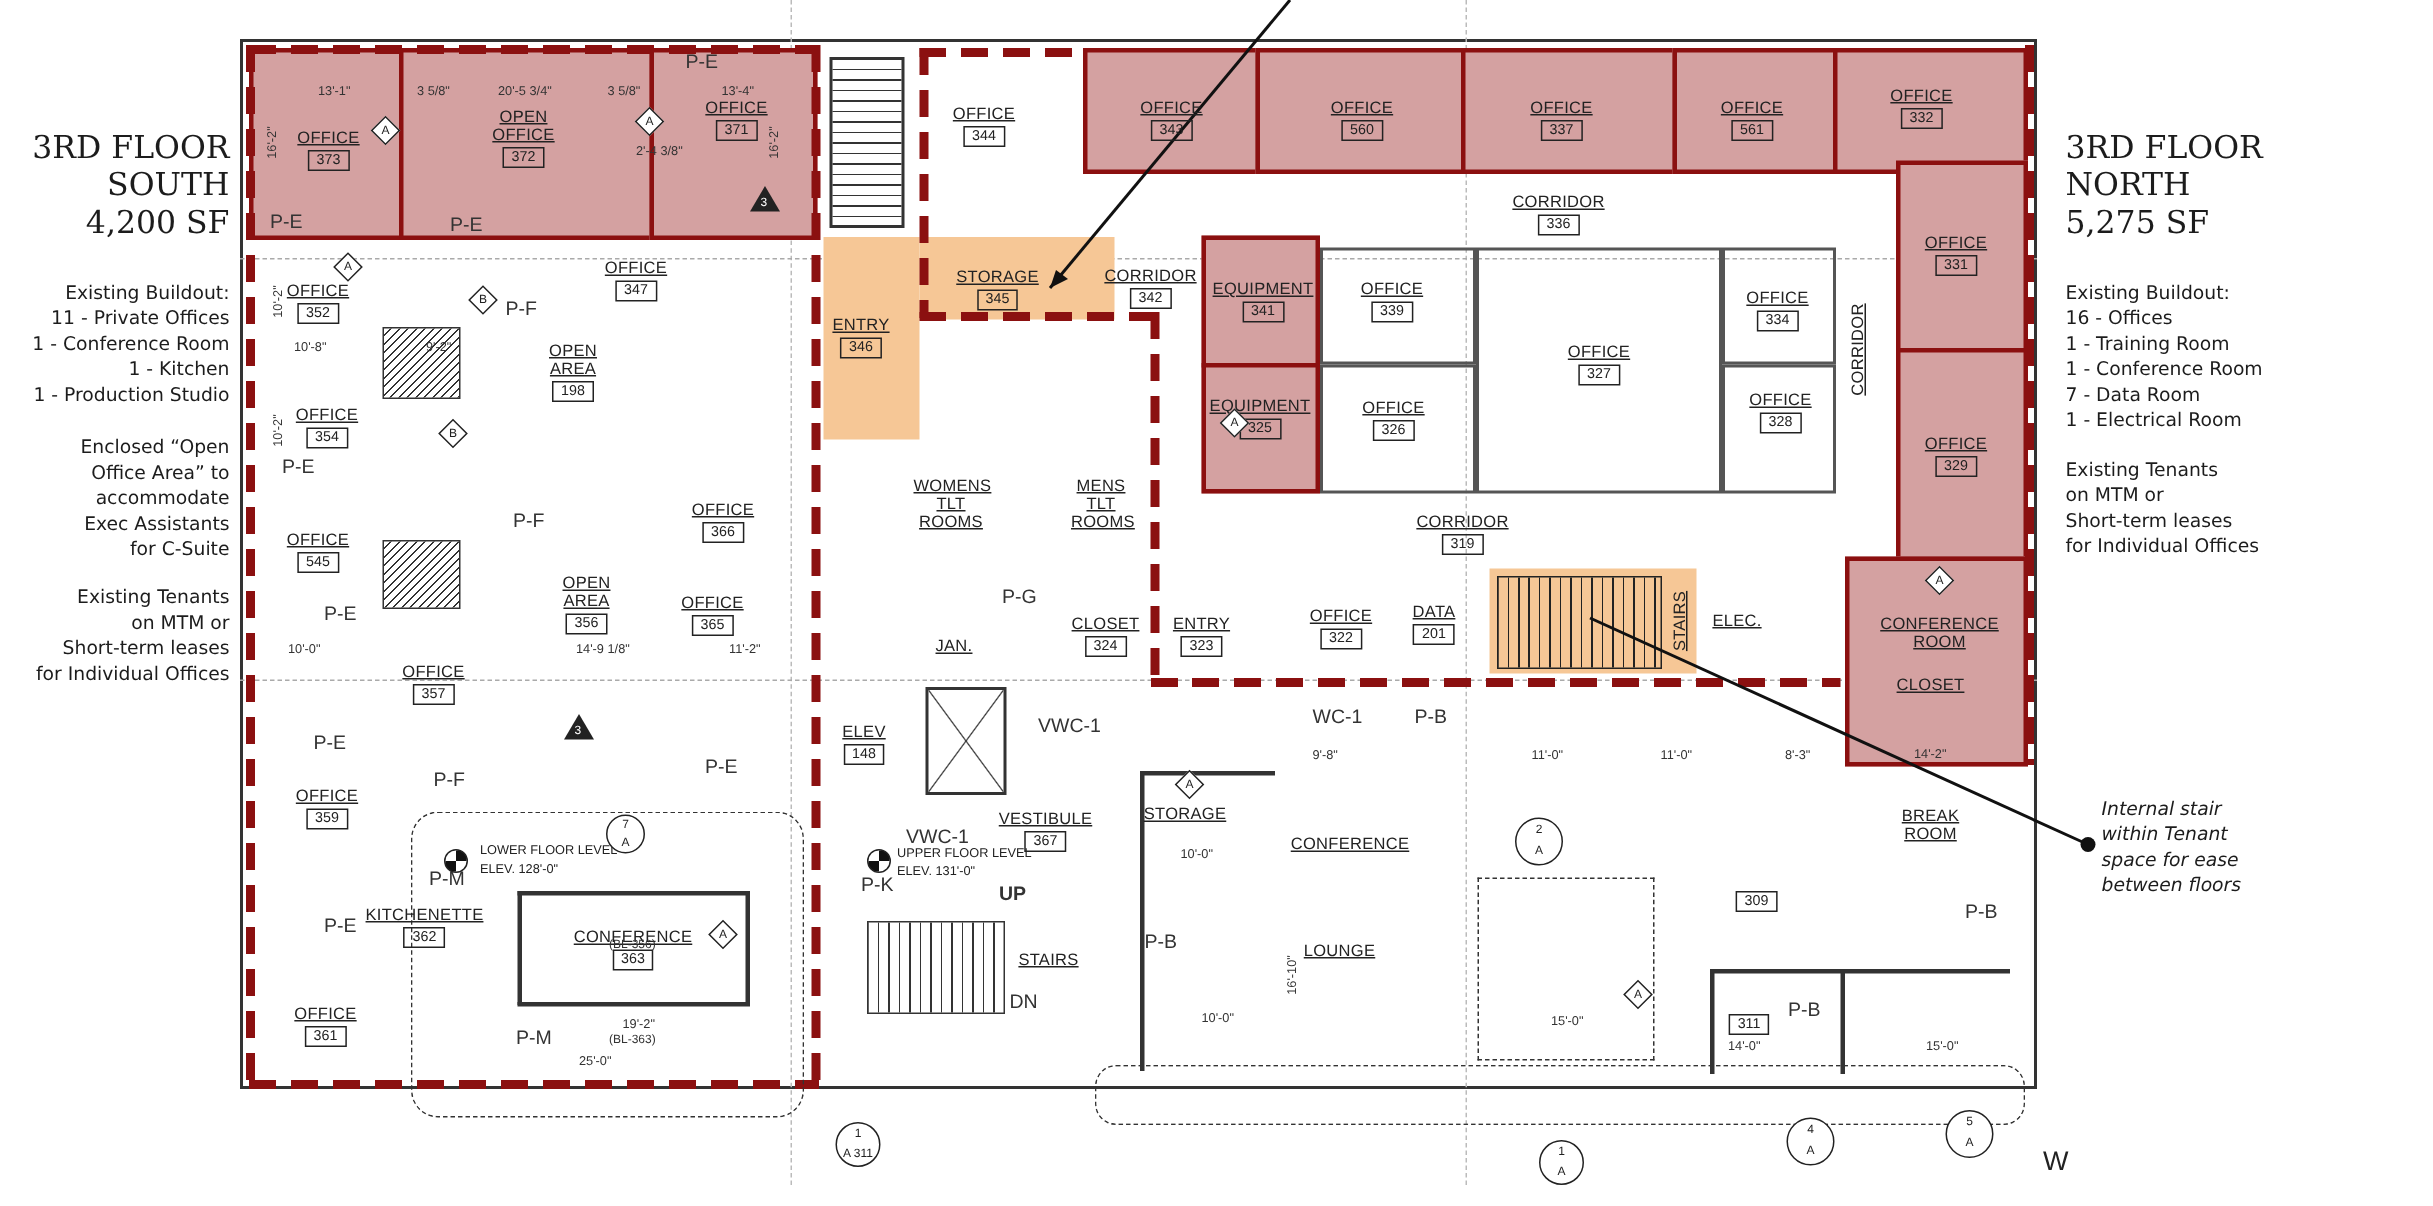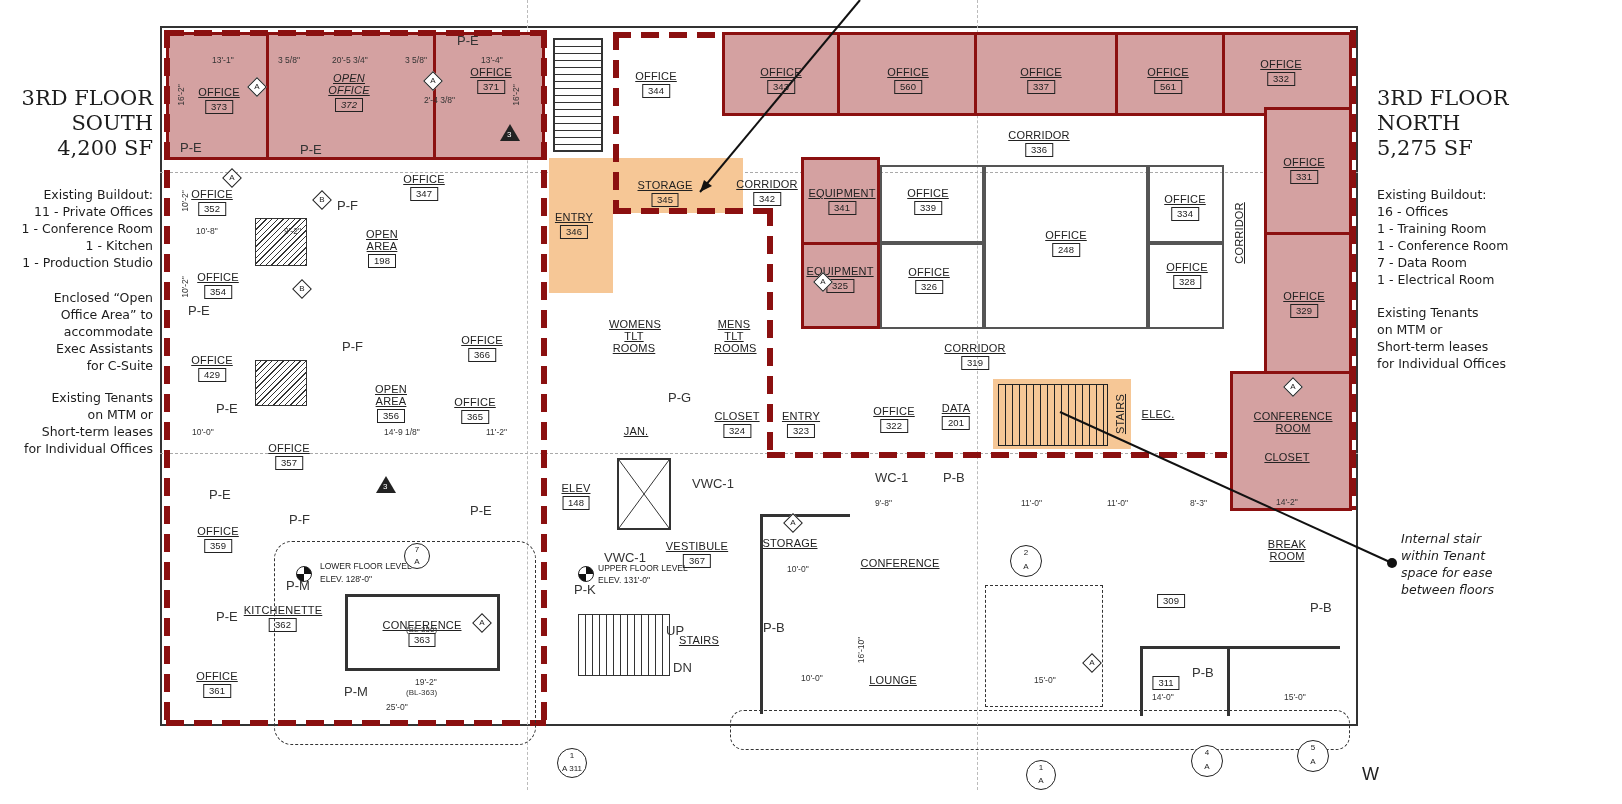--- a/index.html
+++ b/index.html
@@ -155,27 +155,27 @@
   <div class="wall" style="left:1230px; top:646px; width:110px; height:3px;"></div>
 
   <svg style="position:absolute; left:0; top:0;" width="1622" height="804">
     <line x1="860" y1="0" x2="700" y2="192" stroke="#111" stroke-width="2"></line>
     <polygon points="700,192 704,180 712,186" fill="#111"></polygon>
     <line x1="1060" y1="412" x2="1392" y2="563" stroke="#111" stroke-width="2"></line>
     <circle cx="1392" cy="563" r="5" fill="#111"></circle>
   </svg>
 
   <div class="rlabel" style="left:219px; top:100px;"><span class="nm">OFFICE</span><span class="no">373</span></div>
-  <div class="rlabel" style="left:349px; top:92px; width:60px; white-space:normal;font-style:italic;"><span class="nm">OPEN OFFICE</span><span class="no">372</span></div>
+  <div class="rlabel" style="left:349px; top:92px; width:60px; white-space:normal;"><span class="nm">OPEN OFFICE</span><span class="no">372</span></div>
   <div class="rlabel" style="left:491px; top:80px;"><span class="nm">OFFICE</span><span class="no">371</span></div>
   <div class="rlabel" style="left:212px; top:202px;"><span class="nm">OFFICE</span><span class="no">352</span></div>
   <div class="rlabel" style="left:424px; top:187px;"><span class="nm">OFFICE</span><span class="no">347</span></div>
   <div class="rlabel" style="left:382px; top:248px; width:40px; white-space:normal;"><span class="nm">OPEN AREA</span><span class="no">198</span></div>
   <div class="rlabel" style="left:218px; top:285px;"><span class="nm">OFFICE</span><span class="no">354</span></div>
-  <div class="rlabel" style="left:212px; top:368px;"><span class="nm">OFFICE</span><span class="no">429</span></div>
+  <div class="rlabel" style="left:212px; top:368px;"><span class="nm">OFFICE</span><span class="no">545</span></div>
   <div class="rlabel" style="left:482px; top:348px;"><span class="nm">OFFICE</span><span class="no">366</span></div>
   <div class="rlabel" style="left:391px; top:403px; width:40px; white-space:normal;"><span class="nm">OPEN AREA</span><span class="no">356</span></div>
   <div class="rlabel" style="left:475px; top:410px;"><span class="nm">OFFICE</span><span class="no">365</span></div>
   <div class="rlabel" style="left:289px; top:456px;"><span class="nm">OFFICE</span><span class="no">357</span></div>
   <div class="rlabel" style="left:218px; top:539px;"><span class="nm">OFFICE</span><span class="no">359</span></div>
   <div class="rlabel" style="left:283px; top:618px;"><span class="nm">KITCHENETTE</span><span class="no">362</span></div>
   <div class="rlabel" style="left:422px; top:633px;"><span class="nm">CONFERENCE</span><span class="no">363</span></div>
   <div class="rlabel" style="left:217px; top:684px;"><span class="nm">OFFICE</span><span class="no">361</span></div>
 
   <div class="rlabel" style="left:656px; top:84px;"><span class="nm">OFFICE</span><span class="no">344</span></div>
@@ -183,21 +183,21 @@
   <div class="rlabel" style="left:908px; top:80px;"><span class="nm">OFFICE</span><span class="no">560</span></div>
   <div class="rlabel" style="left:1041px; top:80px;"><span class="nm">OFFICE</span><span class="no">337</span></div>
   <div class="rlabel" style="left:1168px; top:80px;"><span class="nm">OFFICE</span><span class="no">561</span></div>
   <div class="rlabel" style="left:1281px; top:72px;"><span class="nm">OFFICE</span><span class="no">332</span></div>
   <div class="rlabel" style="left:1039px; top:143px;"><span class="nm">CORRIDOR</span><span class="no">336</span></div>
   <div class="rlabel" style="left:574px; top:225px;"><span class="nm">ENTRY</span><span class="no">346</span></div>
   <div class="rlabel" style="left:665px; top:193px;"><span class="nm">STORAGE</span><span class="no">345</span></div>
   <div class="rlabel" style="left:767px; top:192px;"><span class="nm">CORRIDOR</span><span class="no">342</span></div>
   <div class="rlabel" style="left:842px; top:201px;"><span class="nm">EQUIPMENT</span><span class="no">341</span></div>
   <div class="rlabel" style="left:928px; top:201px;"><span class="nm">OFFICE</span><span class="no">339</span></div>
-  <div class="rlabel" style="left:1066px; top:243px;"><span class="nm">OFFICE</span><span class="no">248</span></div>
+  <div class="rlabel" style="left:1066px; top:243px;"><span class="nm">OFFICE</span><span class="no">327</span></div>
   <div class="rlabel" style="left:1185px; top:207px;"><span class="nm">OFFICE</span><span class="no">334</span></div>
   <div class="rlabel" style="left:1239px; top:233px; transform:translate(-50%,-50%) rotate(-90deg);">
       <span class="nm">CORRIDOR</span>
     </div>
   <div class="rlabel" style="left:1304px; top:170px;"><span class="nm">OFFICE</span><span class="no">331</span></div>
   <div class="rlabel" style="left:840px; top:279px;"><span class="nm">EQUIPMENT</span><span class="no">325</span></div>
   <div class="rlabel" style="left:929px; top:280px;"><span class="nm">OFFICE</span><span class="no">326</span></div>
   <div class="rlabel" style="left:1187px; top:275px;"><span class="nm">OFFICE</span><span class="no">328</span></div>
   <div class="rlabel" style="left:1304px; top:304px;"><span class="nm">OFFICE</span><span class="no">329</span></div>
   <div class="rlabel" style="left:975px; top:356px;"><span class="nm">CORRIDOR</span><span class="no">319</span></div>
@@ -230,21 +230,21 @@
   <div class="rlabel" style="left:697px; top:554px;"><span class="nm">VESTIBULE</span><span class="no">367</span></div>
   <div class="rlabel" style="left:790px; top:543px;">
       <span class="nm">STORAGE</span>
     </div>
   <div class="rlabel" style="left:900px; top:563px;">
       <span class="nm">CONFERENCE</span>
     </div>
   <div class="rlabel" style="left:699px; top:640px;">
       <span class="nm">STAIRS</span>
     </div>
-  <div class="rlabel" style="left:893px; top:634px;margin-top:46px;">
+  <div class="rlabel" style="left:893px; top:634px;">
       <span class="nm">LOUNGE</span>
     </div>
   <div class="rlabel" style="left:1171px; top:600px;"><span class="no">309</span></div>
   <div class="rlabel" style="left:1287px; top:550px; width:40px; white-space:normal;">
       <span class="nm">BREAK ROOM</span>
     </div>
   <div class="rlabel" style="left:1166px; top:682px;"><span class="no">311</span></div>
 
   <div style="position:absolute; left:296px; top:566px;">
     <div class="circ" style="position:absolute; left:0; top:0; width:16px; height:16px; background:conic-gradient(#111 0 25%,#fff 25% 50%,#111 50% 75%,#fff 75%);"></div>
@@ -296,21 +296,21 @@
   <div class="tag" style="left:188px; top:303px;">P-E</div>
   <div class="tag" style="left:209px; top:487px;">P-E</div>
   <div class="tag" style="left:216px; top:609px;">P-E</div>
   <div class="tag" style="left:286px; top:578px;">P-M</div>
   <div class="tag" style="left:344px; top:684px;">P-M</div>
   <div class="tag" style="left:470px; top:503px;">P-E</div>
   <div class="tag" style="left:668px; top:390px;">P-G</div>
   <div class="tag" style="left:692px; top:476px;">VWC-1</div>
   <div class="tag" style="left:604px; top:550px;">VWC-1</div>
   <div class="tag" style="left:574px; top:582px;">P-K</div>
-  <div class="tag" style="left:666px; top:623px;">UP</div>
+  <div class="tag" style="left:666px; top:588px;font-weight:bold;">UP</div>
   <div class="tag" style="left:673px; top:660px;">DN</div>
   <div class="tag" style="left:875px; top:470px;">WC-1</div>
   <div class="tag" style="left:763px; top:620px;">P-B</div>
   <div class="tag" style="left:943px; top:470px;">P-B</div>
   <div class="tag" style="left:1310px; top:600px;">P-B</div>
   <div class="tag" style="left:1192px; top:665px;">P-B</div>
   <div class="tag" style="left:406px; top:625px; font-size:8px;">(BL-356)</div>
   <div class="tag" style="left:406px; top:688px; font-size:8px;">(BL-363)</div>
 
   <div class="diamond" style="left:250px; top:80px;">

